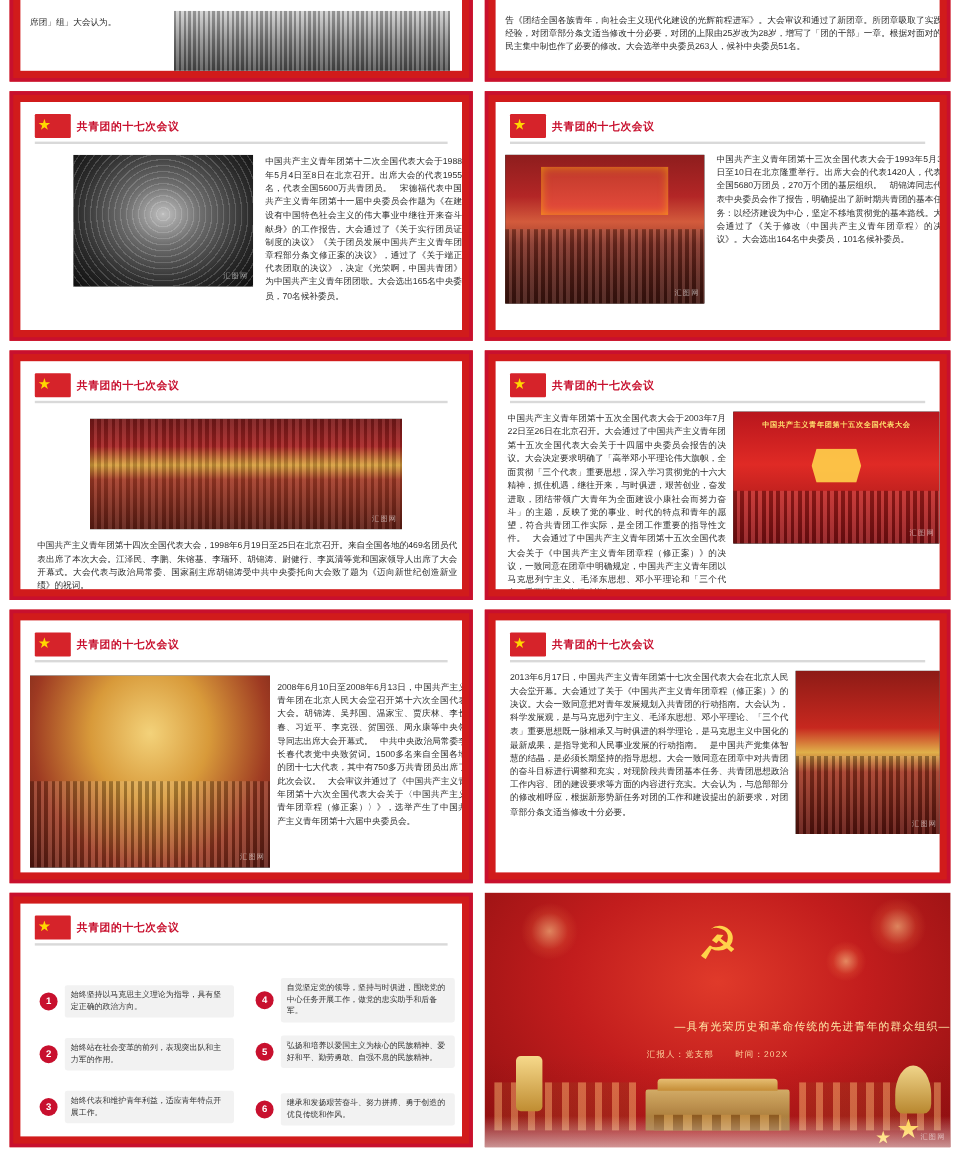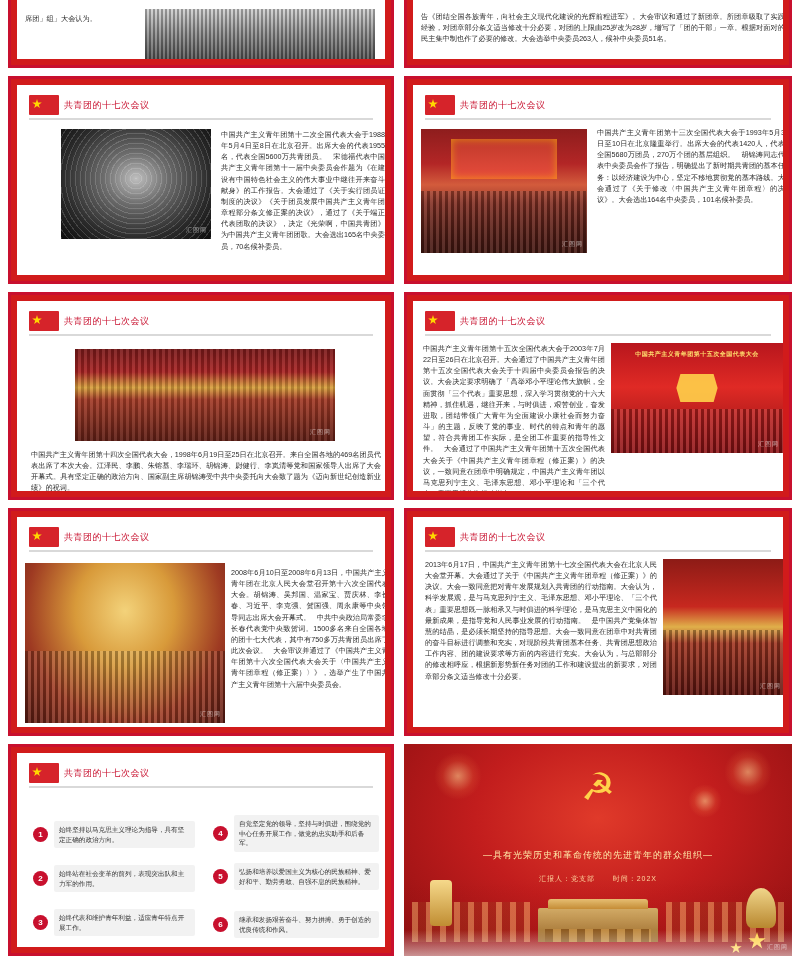--- a/index.html
+++ b/index.html
@@ -45,21 +45,21 @@
     content: "";
     position: absolute;
     left: 3px; top: 4px;
     width: 10px; height: 10px;
     background: #ffd700;
     clip-path: polygon(50% 0%, 61% 35%, 98% 35%, 68% 57%, 79% 91%, 50% 70%, 21% 91%, 32% 57%, 2% 35%, 39% 35%);
   }
   .badge-text {
     font-size: 9px;
     color: #c8102e;
-    font-weight: normal;
+    font-weight: bold;
     letter-spacing: .5px;
     white-space: nowrap;
   }
   .badge-rule {
     position: absolute;
     left: 12px; right: 12px; top: 33px;
     height: 2px;
     background: #d9d9d9;
   }
   .body-text {
@@ -226,21 +226,21 @@
     color:#ffffff;
     font-size:27px;
     font-weight:bold;
     letter-spacing:3px;
     text-shadow: 0 2px 5px rgba(0,0,0,.5);
   }
   .cover-sub {
     position:absolute;
     left:0; right:0;
     top:105px;
-    text-align:center;
+    text-align:right;
     color:#ffe9a8;
     font-size:9px;
     letter-spacing:1px;
   }
   .cover-meta {
     position:absolute;
     left:0; right:0;
     top:130px;
     text-align:center;
     color:#ffd9a0;
@@ -363,21 +363,21 @@
     <div class="slide-inner">
       <div class="badge">
         <span class="badge-flag"></span>
         <span class="badge-text">共青团的十七次会议</span>
       </div>
       <div class="badge-rule"></div>
       <div class="photo" style="left:58px; top:48px; width:260px; height:92px;">
         <div class="ph-congress-wide"></div>
         <div class="watermark">汇图网</div>
       </div>
-      <div class="body-text" style="left:14px; top:148px; width:350px;">中国共产主义青年团第十四次全国代表大会，1998年6月19日至25日在北京召开。来自全国各地的469名团员代表出席了本次大会。江泽民、李鹏、朱镕基、李瑞环、胡锦涛、尉健行、李岚清等党和国家领导人出席了大会开幕式。具有坚定正确的政治方向、国家副主席胡锦涛受中共中央委托向大会致了题为《迈向新世纪创造新业绩》的祝词。</div>
+      <div class="body-text" style="left:14px; top:148px; width:350px;">中国共产主义青年团第十四次全国代表大会，1998年6月19日至25日在北京召开。来自全国各地的469名团员代表出席了本次大会。江泽民、李鹏、朱镕基、李瑞环、胡锦涛、尉健行、李岚清等党和国家领导人出席了大会开幕式。大会代表与政治局常委、国家副主席胡锦涛受中共中央委托向大会致了题为《迈向新世纪创造新业绩》的祝词。</div>
     </div>
   </div>
 
   <div class="slide" style="left:404px; top:292px; width:388px; height:208px;">
     <div class="slide-inner">
       <div class="badge">
         <span class="badge-flag"></span>
         <span class="badge-text">共青团的十七次会议</span>
       </div>
       <div class="badge-rule"></div>

